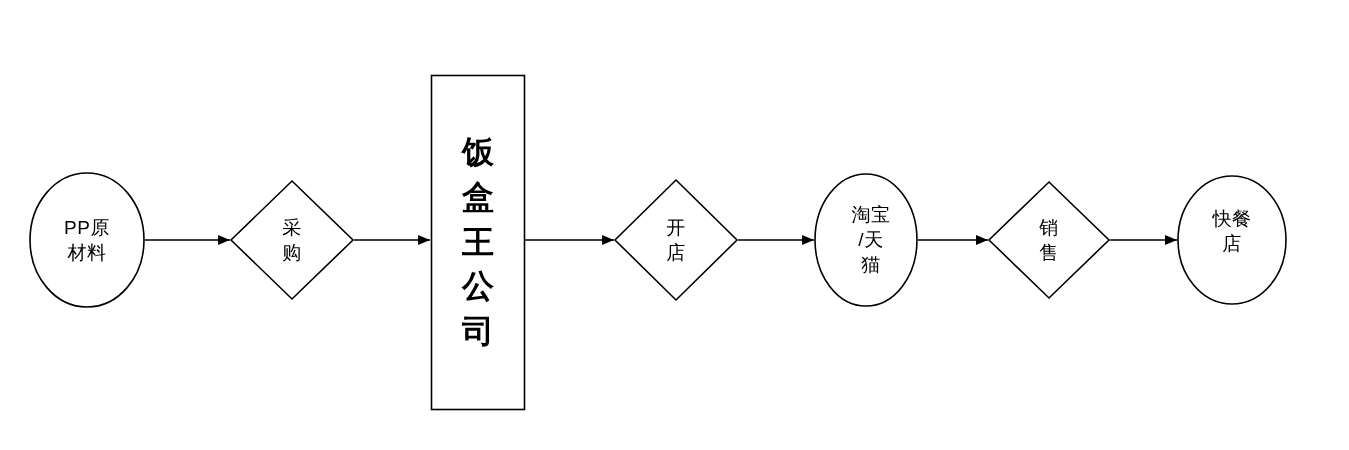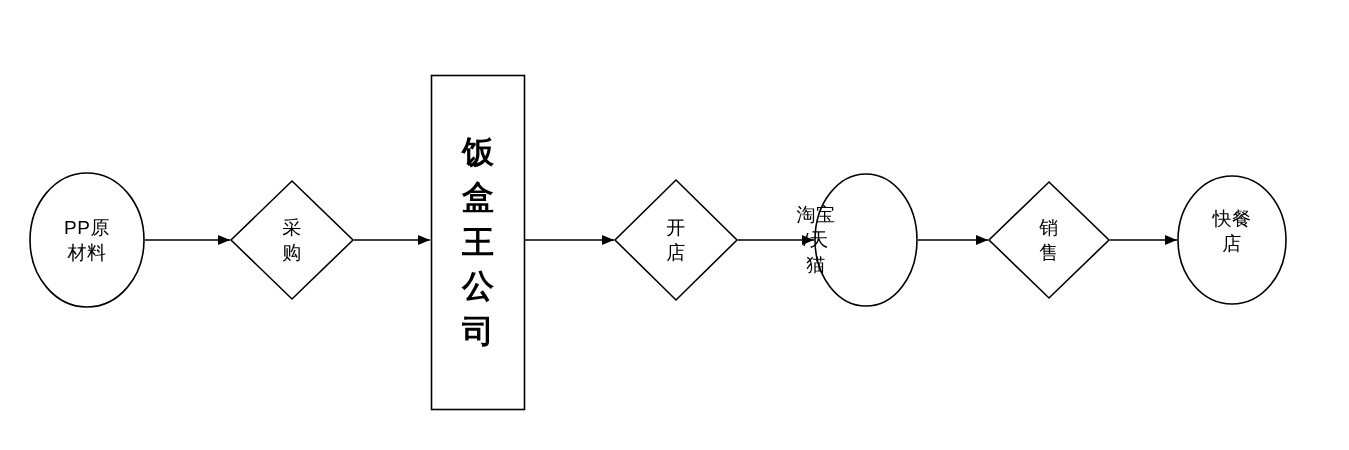--- a/index.html
+++ b/index.html
@@ -85,21 +85,21 @@
 
   <div class="node-label company" style="left:478px; top:242px;">饭
 盒
 王
 公
 司</div>
 
   <div class="node-label" style="left:676px; top:240px;">开
 店</div>
 
-  <div class="node-label" style="left:816px; top:240px;">淘宝
+  <div class="node-label" style="left:871px; top:240px;">淘宝
 /天
 猫</div>
 
   <div class="node-label" style="left:1049px; top:240px;">销
 售</div>
 
   <div class="node-label" style="left:1232px; top:231px;">快餐
 店</div>
 
 </div>

